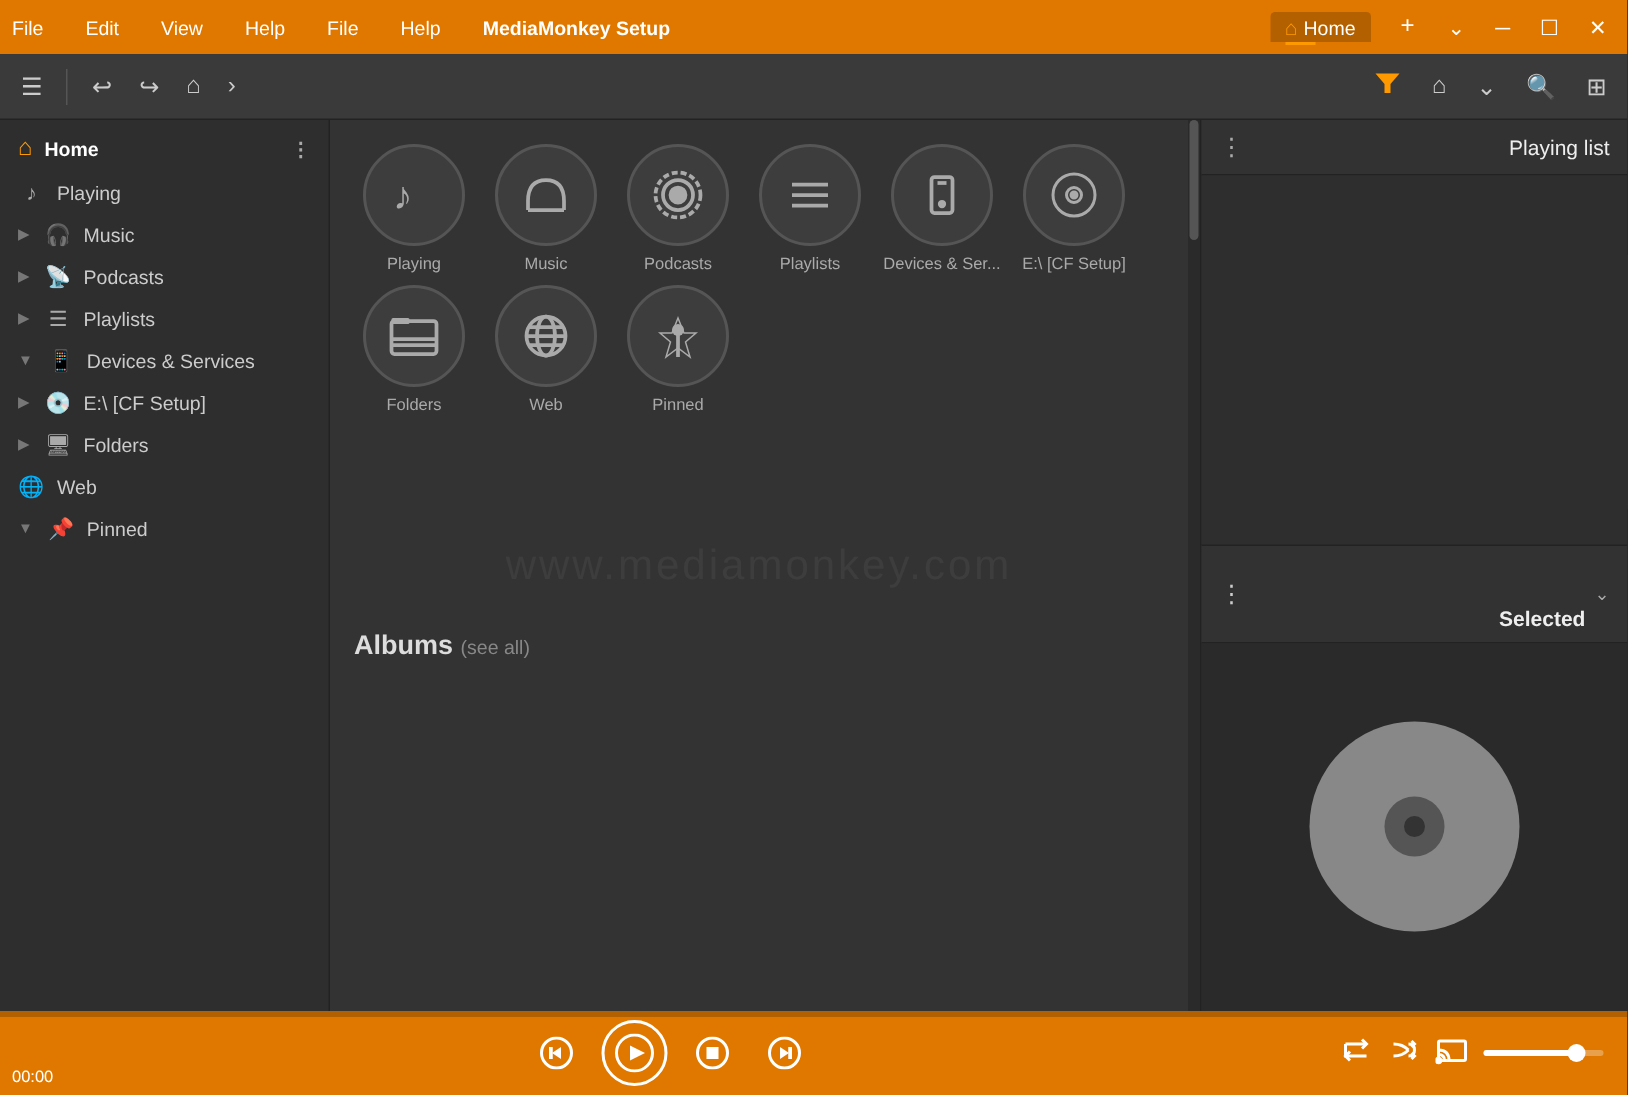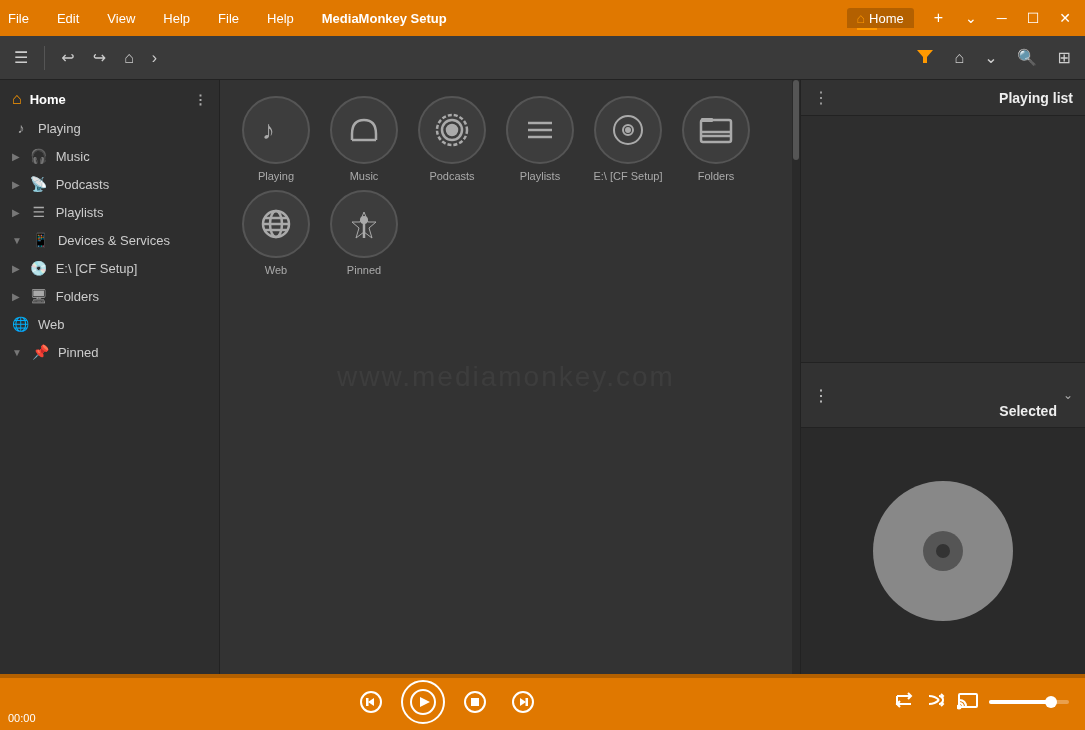--- a/index.html
+++ b/index.html
@@ -177,21 +177,21 @@
     .panel-header {
       display: flex;
       align-items: center;
       justify-content: space-between;
       padding: 8px 12px;
       background: #323232;
       border-bottom: 1px solid #222;
     }
     .panel-header .panel-title {
       font-size: 14px;
-      font-weight: bold;
+      font-weight: normal;
       color: #eee;
     }
     .panel-header .panel-menu-btn { color: #aaa; cursor: pointer; font-size: 16px; }
     .panel-body { flex: 1; background: #2e2e2e; }
 
     
     .selected-panel-header {
       display: flex;
       align-items: center;
       justify-content: space-between;
@@ -508,20 +508,30 @@
         <div class="icon-circle">
           <svg width="40" height="40" viewBox="0 0 40 40" fill="none" stroke="#aaa" stroke-width="2.5">
             <line x1="8" y1="13" x2="32" y2="13"></line>
             <line x1="8" y1="20" x2="32" y2="20"></line>
             <line x1="8" y1="27" x2="32" y2="27"></line>
           </svg>
         </div>
         <span class="icon-label">Playlists</span>
       </div>
 
+      <div class="icon-item">
+        <div class="icon-circle">
+          <svg width="40" height="40" viewBox="0 0 40 40" fill="none" stroke="#aaa" stroke-width="2.5">
+            <rect x="13" y="8" width="14" height="24" rx="2"></rect>
+            <line x1="17" y1="12" x2="23" y2="12"></line>
+            <circle cx="20" cy="26" r="1.5" fill="#aaa"></circle>
+          </svg>
+        </div>
+        <span class="icon-label">Devices &amp; Ser...</span>
+      </div>
 
       <div class="icon-item">
         <div class="icon-circle">
           <svg width="40" height="40" viewBox="0 0 40 40" fill="none" stroke="#aaa" stroke-width="2">
             <circle cx="20" cy="20" r="14"></circle>
             <circle cx="20" cy="20" r="5"></circle>
             <circle cx="20" cy="20" r="2" fill="#aaa"></circle>
           </svg>
         </div>
         <span class="icon-label">E:\ [CF Setup]</span>
@@ -561,20 +571,25 @@
           </svg>
         </div>
         <span class="icon-label">Pinned</span>
       </div>
 
     </div>
 
 
     <div style="height: 120px;"></div>
 
+    <div class="section-header">
+      <span>Albums</span>
+      <span> </span>
+      <span class="see-all">(<span>see all</span>)</span>
+    </div>
 
     <div style="height: 120px;"></div>
 
   </div>
 
   <div id="main-scroll">
     <div class="scroll-thumb"></div>
   </div>
 
   <div id="right-panel">

